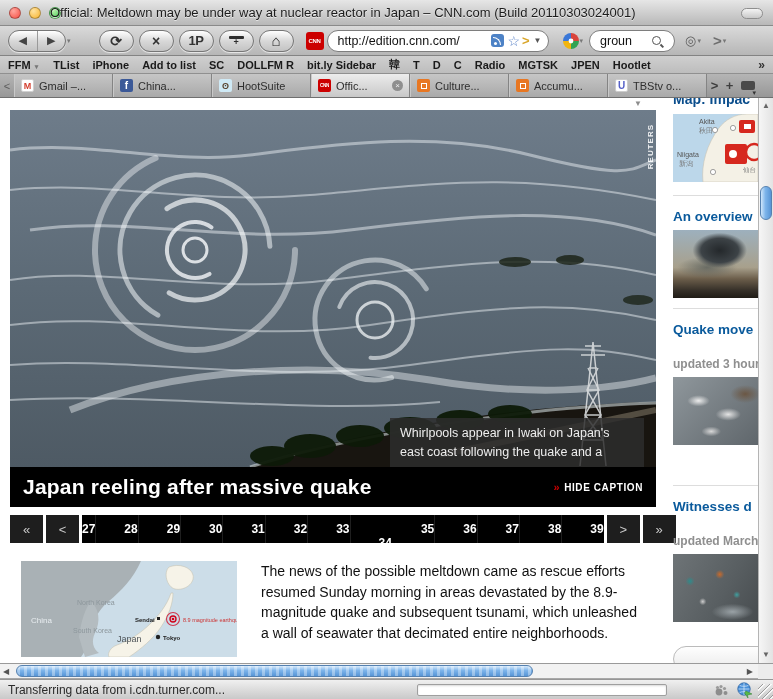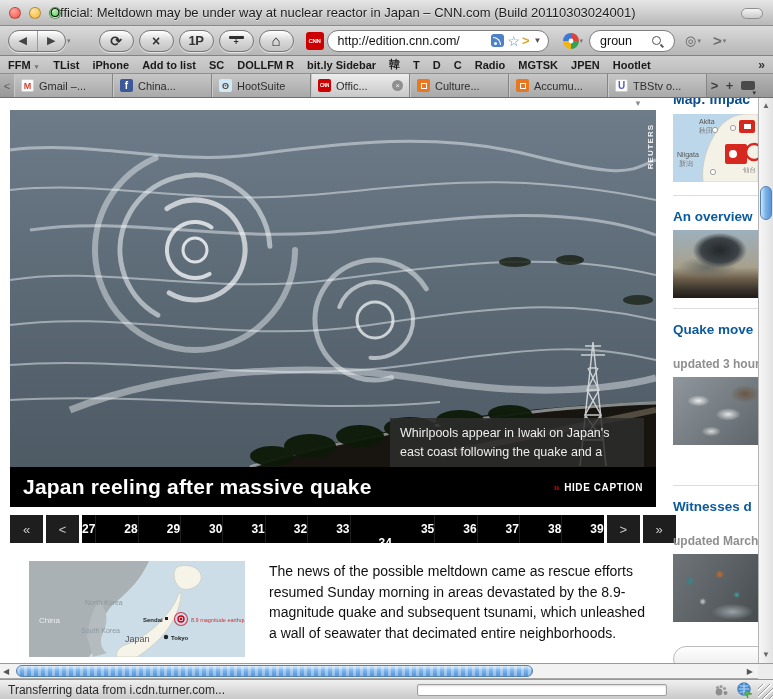--- a/index.html
+++ b/index.html
@@ -87,21 +87,21 @@
   .headline { color:#fff; font-size:21px; font-weight:bold; letter-spacing:0.2px; }
   .hidecap { margin-left:auto; color:#fff; font-size:10px; font-weight:bold; letter-spacing:0.6px; display:flex; align-items:center; gap:4px; }
   .hidecap .rc { color:#c00; font-size:11px; }
   .pagination { margin-top:8px; height:28px; display:flex; gap:3px; }
   .pgnav { flex:0 0 33px; background:#1e1e1e; color:#c9c9c9; display:flex; align-items:center; justify-content:center; font-size:13px; }
   .pgnums { flex:1; display:flex; background:#000;gap:28px; }
   .pgnum { flex:1; display:flex; align-items:center; justify-content:center; color:#fff; font-size:12px; font-weight:bold; border-right:1px solid #1f1f1f; }
   .pgnum:last-child { border-right:none; }
   .pgnum.active { background:#c80000;margin-top:28px; }
   .article { margin-top:18px; display:flex; }
-  .mapthumb { width:216px; height:96px; margin-left:19px; flex:0 0 216px; position:relative; background:#ccdde8; }
+  .mapthumb { width:216px; height:96px; margin-left:11px; flex:0 0 216px; position:relative; background:#ccdde8; }
   .arttext { margin-left:24px; width:382px; font-size:14px; line-height:1.47; color:#101010; }
 
   
   .sidebar { position:absolute; left:673px; top:0; width:85px; }
   .sb-headclip { height:16px; overflow:hidden; }
   .sb-headclip span { display:block; margin-top:-7px; font-size:14px; font-weight:bold; color:#0a4d8c; white-space:nowrap; }
   .sb-map { width:85px; height:68px; }
   .sb-div { border-top:1px solid #ddd; margin:10px 0 0 0; }
   .sb-link { margin-top:13px; font-size:13.5px; font-weight:bold; color:#0a5a9c; white-space:nowrap; }
   .sb-upd { margin-top:20px; font-size:12px; font-weight:bold; color:#8f8f8f; white-space:nowrap; }

